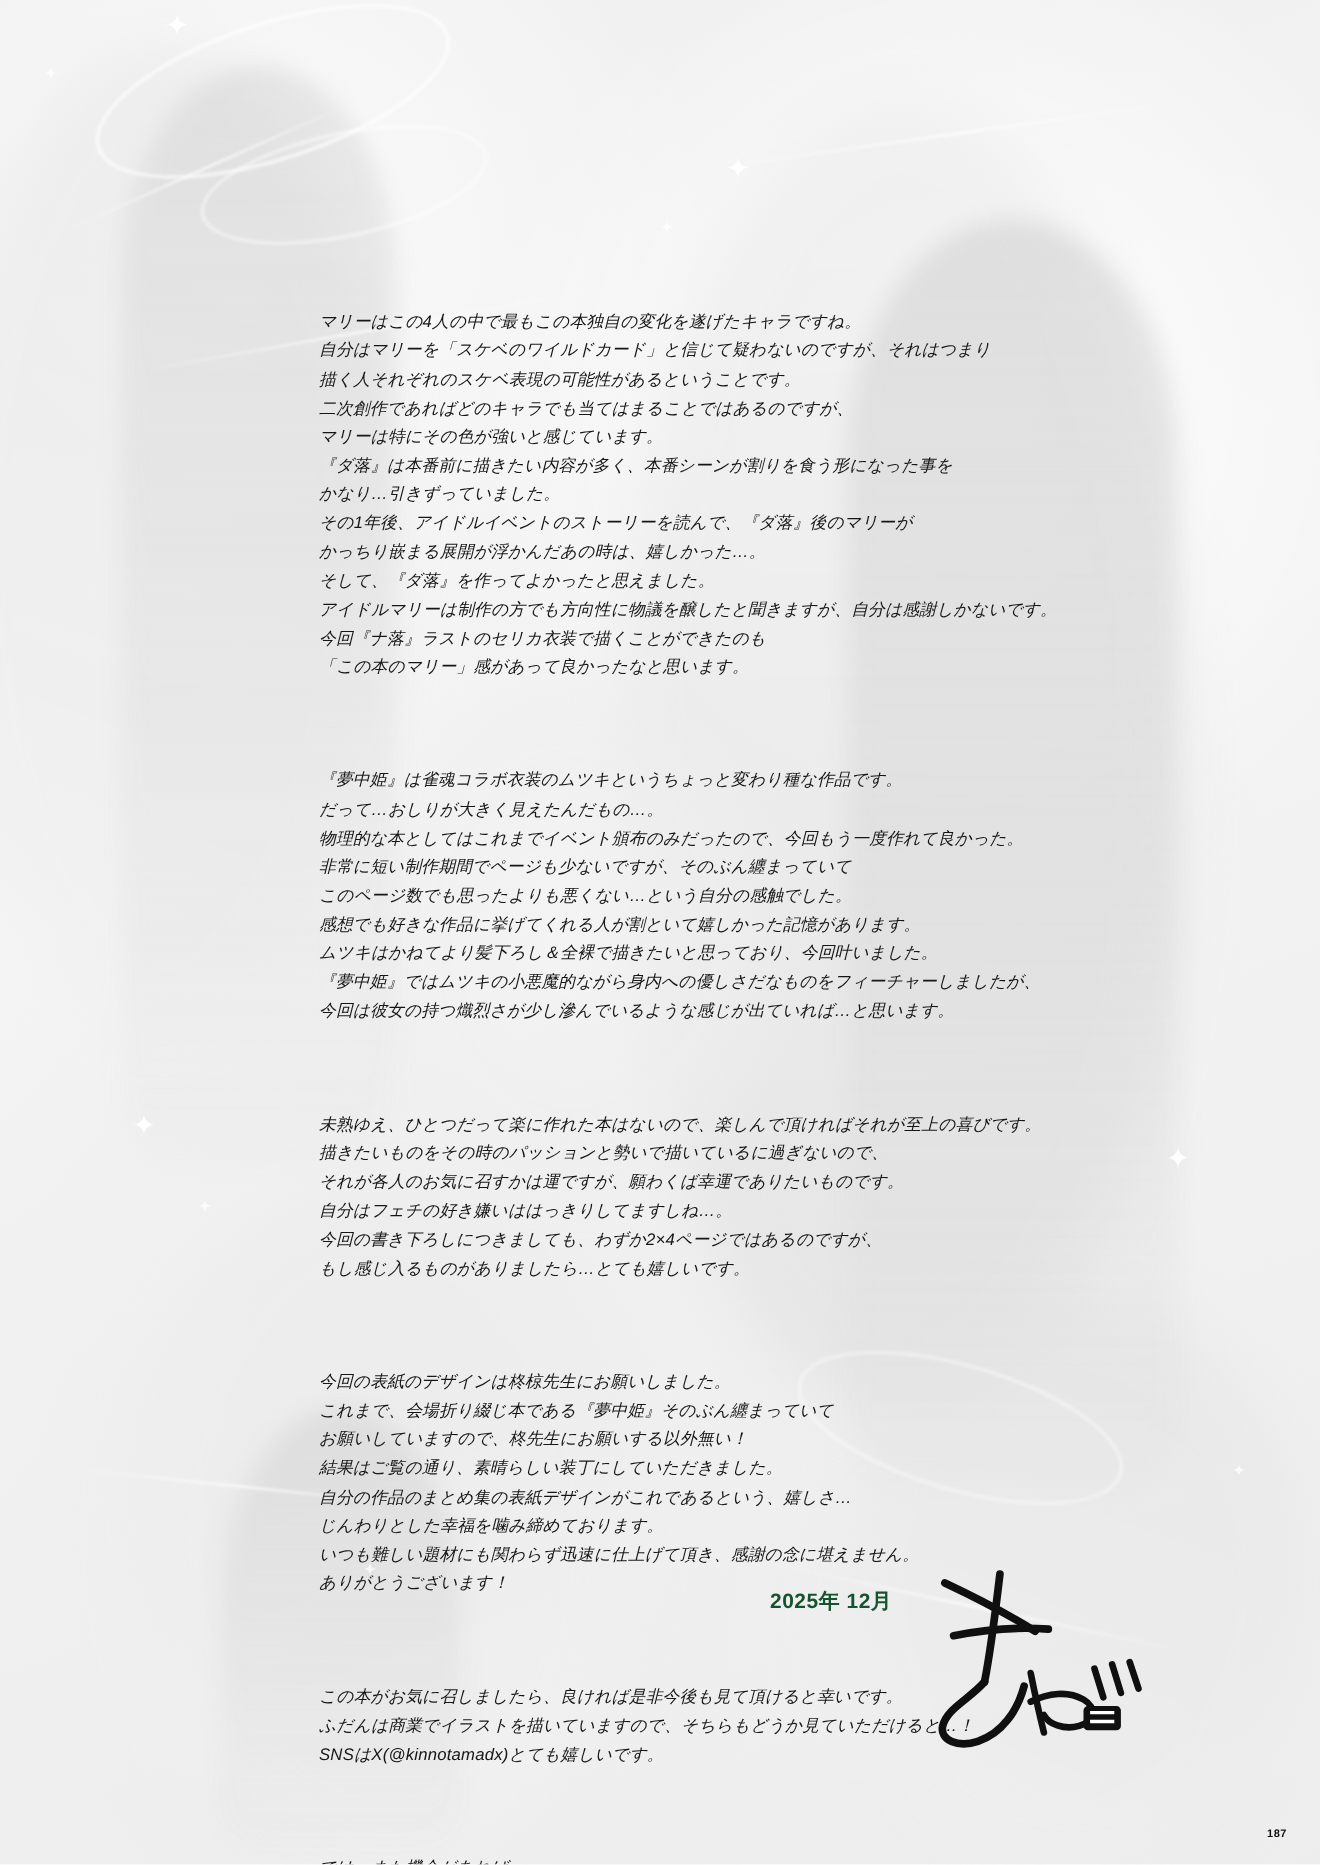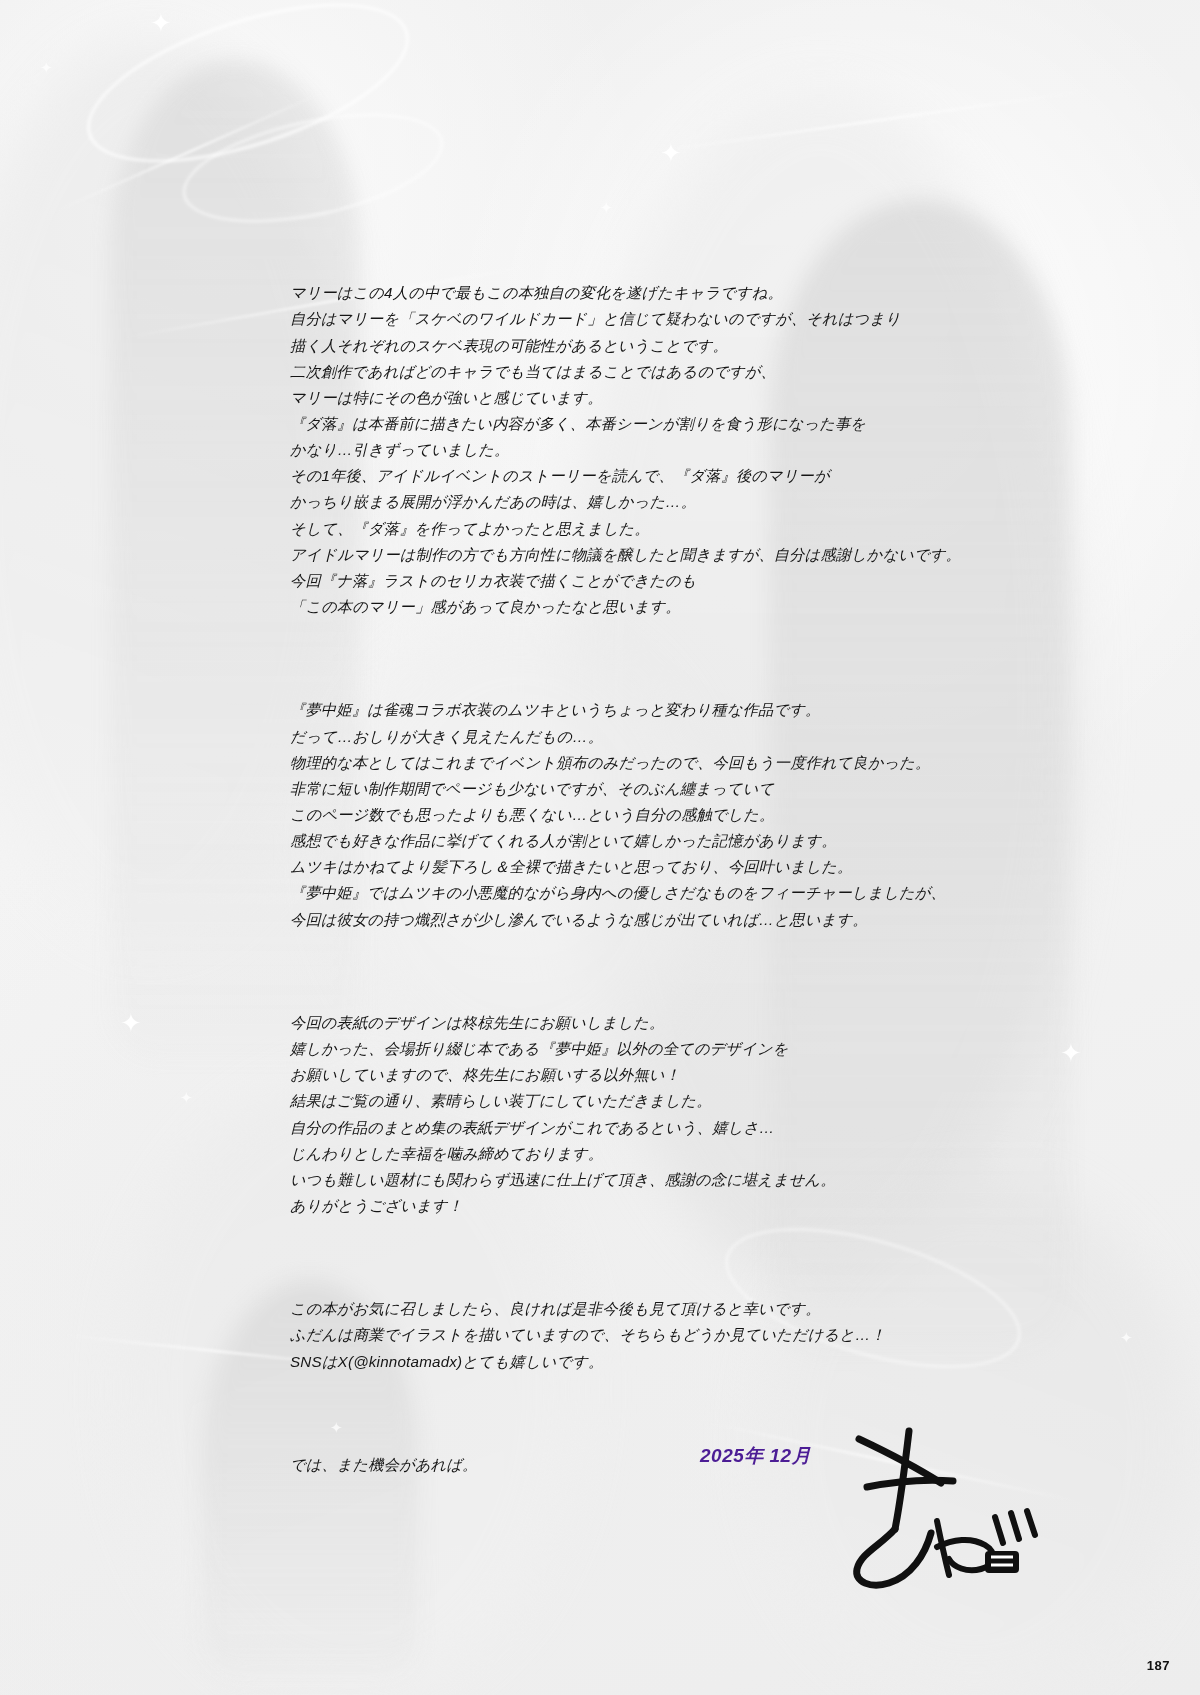--- a/index.html
+++ b/index.html
@@ -99,38 +99,37 @@
   }
   .afterword .para { margin: 0 0 25px 0; font-style: italic; }
   .afterword .para:last-child { margin-bottom: 0; }
 
   .date {
     position: absolute;
     left: 700px;
     top: 1443px;
     font-size: 19px;
     font-weight: bold;
-    color: #4c1d95;
+    color: #14532d;
     letter-spacing: .5px;
-    font-style: italic;
   }
 
   .signature {
     position: absolute;
     left: 845px;
     top: 1425px;
     width: 200px;
     height: 180px;
   }
 
   .page-number {
     position: absolute;
     right: 30px;
     bottom: 22px;
-    font-size: 13px;
+    font-size: 10px;
     font-weight: bold;
     color: #111;
     letter-spacing: .5px;
   }
 </style>
 </head>
 <body>
 
 <div class="page">
 
@@ -182,22 +181,28 @@
 「この本のマリー」感があって良かったなと思います。</p>
     <p class="para">『夢中姫』は雀魂コラボ衣装のムツキというちょっと変わり種な作品です。
 だって…おしりが大きく見えたんだもの…。
 物理的な本としてはこれまでイベント頒布のみだったので、今回もう一度作れて良かった。
 非常に短い制作期間でページも少ないですが、そのぶん纏まっていて
 このページ数でも思ったよりも悪くない…という自分の感触でした。
 感想でも好きな作品に挙げてくれる人が割といて嬉しかった記憶があります。
 ムツキはかねてより髪下ろし＆全裸で描きたいと思っており、今回叶いました。
 『夢中姫』ではムツキの小悪魔的ながら身内への優しさだなものをフィーチャーしましたが、
 今回は彼女の持つ熾烈さが少し滲んでいるような感じが出ていれば…と思います。</p>
+    <p class="para">未熟ゆえ、ひとつだって楽に作れた本はないので、楽しんで頂ければそれが至上の喜びです。
+描きたいものをその時のパッションと勢いで描いているに過ぎないので、
+それが各人のお気に召すかは運ですが、願わくば幸運でありたいものです。
+自分はフェチの好き嫌いははっきりしてますしね…。
+今回の書き下ろしにつきましても、わずか2×4ページではあるのですが、
+もし感じ入るものがありましたら…とても嬉しいです。</p>
     <p class="para">今回の表紙のデザインは柊椋先生にお願いしました。
-嬉しかった、会場折り綴じ本である『夢中姫』以外の全てのデザインを
+これまで、会場折り綴じ本である『夢中姫』そのぶん纏まっていて
 お願いしていますので、柊先生にお願いする以外無い！
 結果はご覧の通り、素晴らしい装丁にしていただきました。
 自分の作品のまとめ集の表紙デザインがこれであるという、嬉しさ…
 じんわりとした幸福を噛み締めております。
 いつも難しい題材にも関わらず迅速に仕上げて頂き、感謝の念に堪えません。
 ありがとうございます！</p>
     <p class="para">この本がお気に召しましたら、良ければ是非今後も見て頂けると幸いです。
 ふだんは商業でイラストを描いていますので、そちらもどうか見ていただけると…！
 SNSはX(@kinnotamadx)とても嬉しいです。</p>
     <p class="para">では、また機会があれば。</p>

